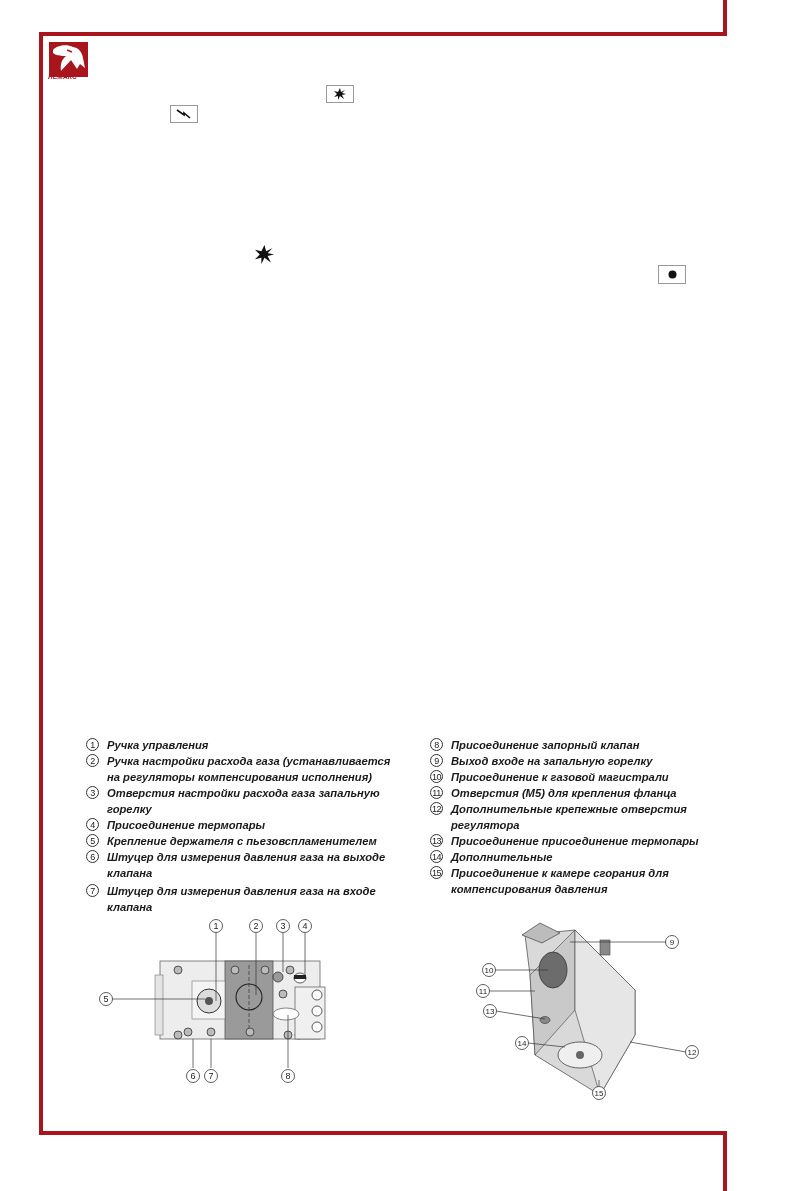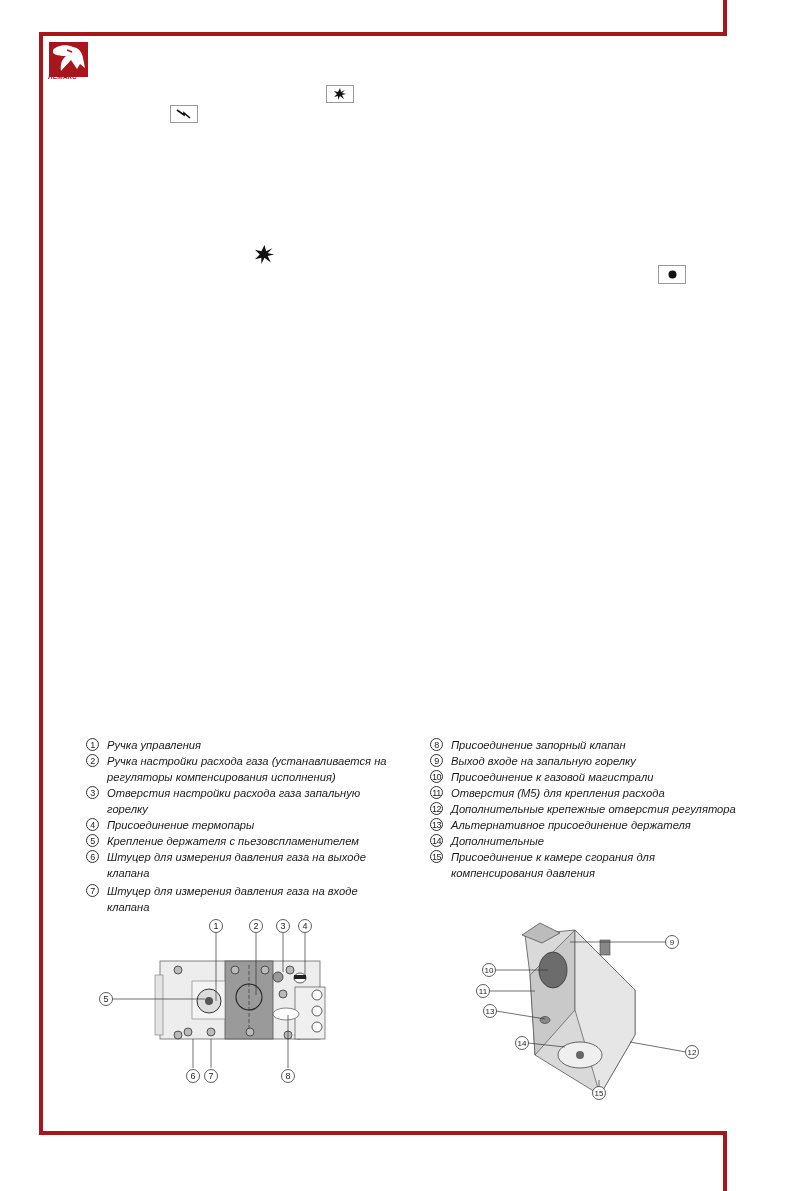--- a/index.html
+++ b/index.html
@@ -8,21 +8,21 @@
     .frame { position: absolute; background: #a8151c; }
     .logo { position: absolute; left: 49px; top: 42px; width: 39px; height: 35px; background: #a8151c; }
     .logo-text { position: absolute; left: 48px; top: 73px; font-size: 6.5px; font-weight: bold; color: #a8151c; letter-spacing: 0.2px; }
     .sym-box { position: absolute; border: 1px solid #999; background: #fff; display: flex; align-items: center; justify-content: center; }
     .sym-star { position: absolute; }
     .legend { position: absolute; font-size: 11.2px; font-style: italic; line-height: 16px; }
     .legend .item { display: flex; align-items: flex-start; }
     .legend .num { flex: 0 0 auto; width: 13px; height: 13px; border: 1px solid #333; border-radius: 50%;
                    font-size: 9px; font-style: normal; display: flex; align-items: center; justify-content: center;
                    margin-right: 8px; margin-top: 1px; box-sizing: border-box; letter-spacing: -0.5px; }
-    .legend .txt { flex: 1; }
+    .legend .txt { flex: 1; font-weight: bold; }
     .legend.left { left: 86px; top: 737px; width: 310px; }
     .legend.right { left: 430px; top: 737px; width: 310px; }
     .diagram { position: absolute; }
   </style>
 </head>
 <body>
 
 <div class="frame" style="left:723px; top:0; width:4px; height:36px;"></div>
 <div class="frame" style="left:39px; top:32px; width:688px; height:4px;"></div>
 <div class="frame" style="left:39px; top:32px; width:4px; height:1103px;"></div>
@@ -97,29 +97,29 @@
   <div class="item">
       <span class="num">9</span>
       <span class="txt">Выход входе на запальную  горелку</span>
     </div>
   <div class="item">
       <span class="num">10</span>
       <span class="txt">Присоединение к газовой магистрали</span>
     </div>
   <div class="item">
       <span class="num">11</span>
-      <span class="txt">Отверстия (М5) для крепления расхода</span>
+      <span class="txt">Отверстия (М5) для крепления фланца</span>
     </div>
   <div class="item">
       <span class="num">12</span>
       <span class="txt">Дополнительные крепежные отверстия регулятора</span>
     </div>
   <div class="item">
       <span class="num">13</span>
-      <span class="txt">Альтернативное присоединение держателя</span>
+      <span class="txt">Присоединение присоединение термопары</span>
     </div>
   <div class="item">
       <span class="num">14</span>
       <span class="txt">Дополнительные</span>
     </div>
   <div class="item">
       <span class="num">15</span>
       <span class="txt">Присоединение к камере сгорания для компенсирования давления</span>
     </div>
 </div>

